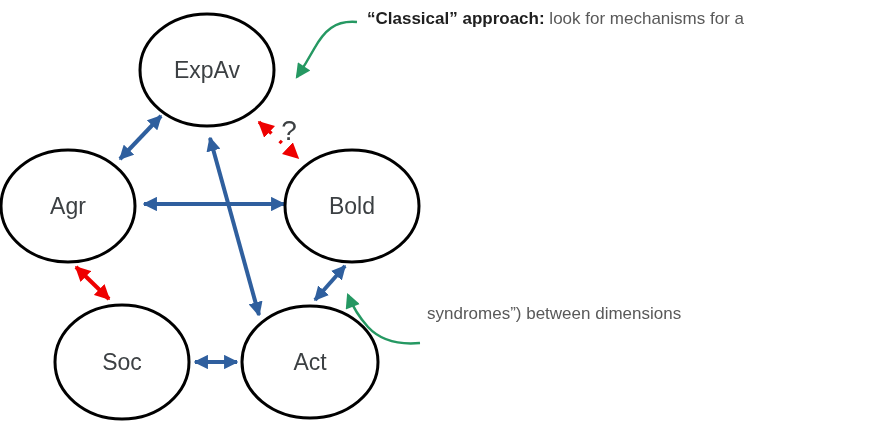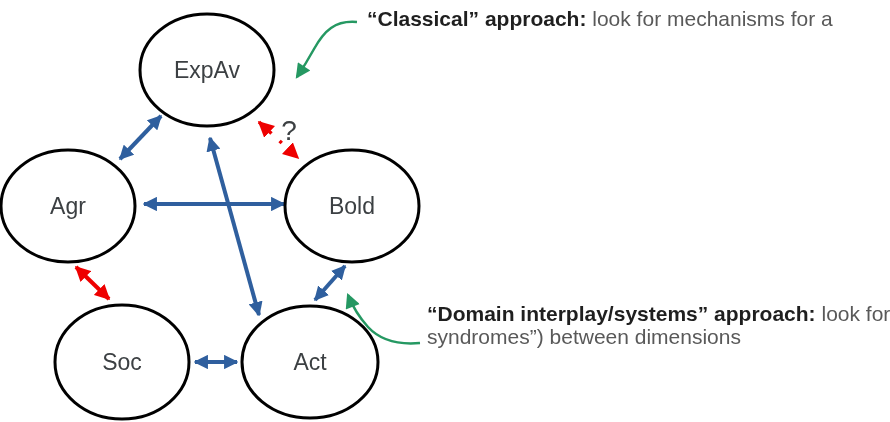--- a/index.html
+++ b/index.html
@@ -28,21 +28,21 @@
   .head-red   { fill: var(--red); }
   .head-green { fill: var(--green); }
   .q-label {
     fill: var(--label);
     font-size: 28px;
     font-family: "Liberation Sans", sans-serif;
     text-anchor: middle;
   }
   .ann {
     position: absolute;
-    font-size: 21px;
+    font-size: 17px;
     line-height: 23px;
     color: var(--text-gray);
   }
   .ann .line { white-space: nowrap; }
   .ann .b { font-weight: bold; color: var(--text-bold); }
   .ann1 { left: 367px; top: 7px; }
   .ann2 { left: 427px; top: 302px; }
 </style>
 </head>
 <body>
@@ -98,17 +98,16 @@
     <g>
       <ellipse class="node-ellipse" cx="310" cy="362" rx="68" ry="56"></ellipse>
       <text class="node-label" x="310" y="370">Act</text>
     </g>
   </svg>
 
   <div class="ann ann1">
       <div class="line"><span class="b">“Classical” approach:</span><span class="r"> look for mechanisms for a</span></div>
     </div>
   <div class="ann ann2">
-      <div class="line"><span class="b">“Domain interplay/systems” approach:</span><span class="r"> look for</span></div>
       <div class="line"><span class="r">syndromes”) between dimensions</span></div>
     </div>
 
 </div>
 
 </body></html>

